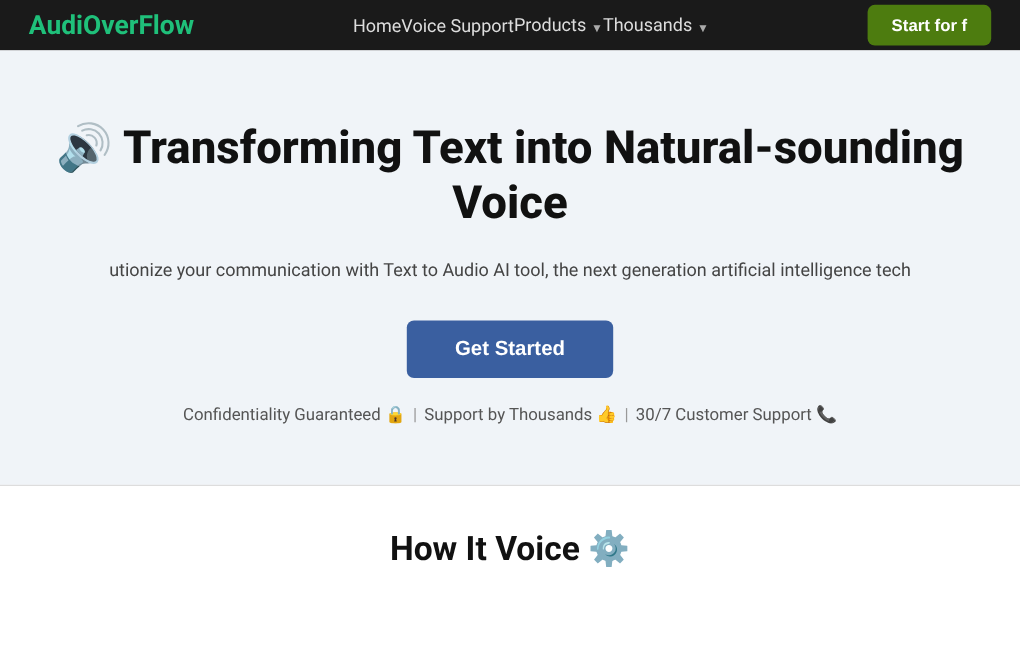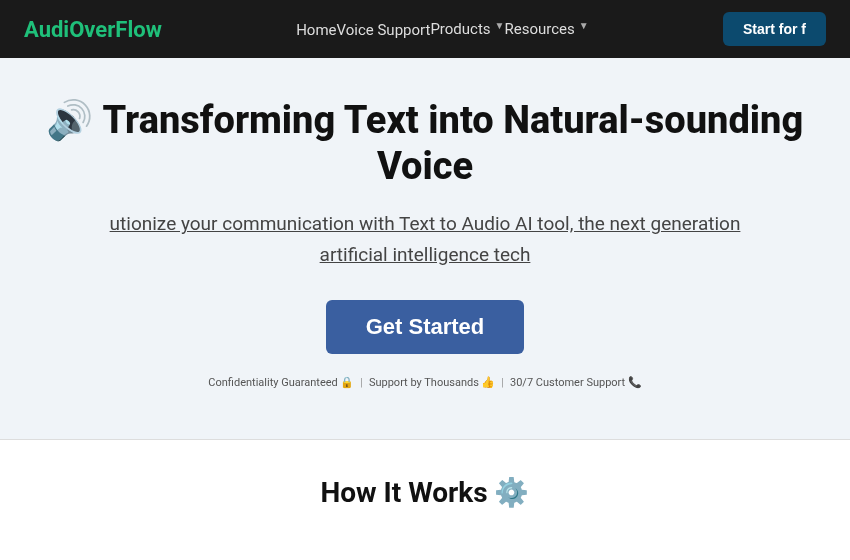--- a/index.html
+++ b/index.html
@@ -4,94 +4,93 @@
   <style>
     * { margin: 0; padding: 0; box-sizing: border-box; }
     body { font-family: -apple-system, BlinkMacSystemFont, 'Segoe UI', Roboto, sans-serif; width: 850px; overflow-x: hidden; background: #fff; }
 
     
     .navbar {
       background: #1a1a1a;
       display: flex;
       align-items: center;
       padding: 0 24px;
-      height: 58px;
+      height: 42px;
       justify-content: space-between;
     }
     .navbar-logo {
       font-size: 22px;
       font-weight: 700;
       color: #fff;
     }
     .navbar-logo span { color: #1fc07a; }
     .navbar-links {
       display: flex;
       align-items: center;
       list-style: none;
     }
     .navbar-links li a {
       color: #ddd;
       text-decoration: none;
       font-size: 15px;
     }
     .navbar-links .dropdown-link {
       display: flex;
-      align-items: flex-start;
+      align-items: flex-end;
       gap: 4px;
     }
     .dropdown-arrow {
       font-size: 10px;
       color: #aaa;
     }
     .btn-start {
-      background: #0c4a6e;
+      background: #4d7c0f;
       color: #fff;
       border: none;
       padding: 9px 20px;
       border-radius: 6px;
       font-size: 14px;
       font-weight: 600;
       cursor: pointer;
       white-space: nowrap;
     }
 
     
     .hero {
       background: #f0f4f8;
       text-align: center;
-      padding: 40px 40px 50px;
+      padding: 60px 40px 50px;
     }
     .hero-title {
       font-size: 38px;
       font-weight: 800;
       color: #111;
       margin-bottom: 20px;
       line-height: 1.2;
     }
     .hero-subtitle {
-      font-size: 19px;
+      font-size: 15px;
       color: #444;
       max-width: 680px;
       margin: 0 auto 30px;
       line-height: 1.6;
-      text-decoration: underline;
     }
     .btn-get-started {
       background: #3a5fa0;
       color: #fff;
       border: none;
       padding: 14px 40px;
       border-radius: 6px;
-      font-size: 22px;
+      font-size: 17px;
       font-weight: 600;
       cursor: pointer;
       margin-bottom: 22px;
     }
     .trust-bar {
-      font-size: 11px;
+      font-size: 14px;
       color: #555;
       display: flex;
       justify-content: center;
       align-items: flex-end;
       gap: 6px;
     }
     .trust-divider { color: #999; }
 
     
     .section-divider {
@@ -124,21 +123,21 @@
     <li><a href="#">Home</a></li>
     <li><a href="#">Voice Support</a></li>
     <li>
       <a href="#" class="dropdown-link">
         <span>Products</span>
         <span class="dropdown-arrow">▼</span>
       </a>
     </li>
     <li>
       <a href="#" class="dropdown-link">
-        <span>Resources</span>
+        <span>Thousands</span>
         <span class="dropdown-arrow">▼</span>
       </a>
     </li>
   </ul>
   <button class="btn-start">Start for f</button>
 </nav>
 
 <section class="hero">
   <h1 class="hero-title">
     <span>🔊 </span><span>Transforming Text into Natural-sounding Voice</span>
@@ -153,15 +152,15 @@
     <span>Support by Thousands 👍</span>
     <span class="trust-divider">|</span>
     <span>30/7 Customer Support 📞</span>
   </div>
 </section>
 
 <div class="section-divider"></div>
 
 <section class="how-section">
   <h2 class="how-title">
-    <span>How It Works</span> <span>⚙️</span>
+    <span>How It Voice</span> <span>⚙️</span>
   </h2>
 </section>
 
 </body></html>

